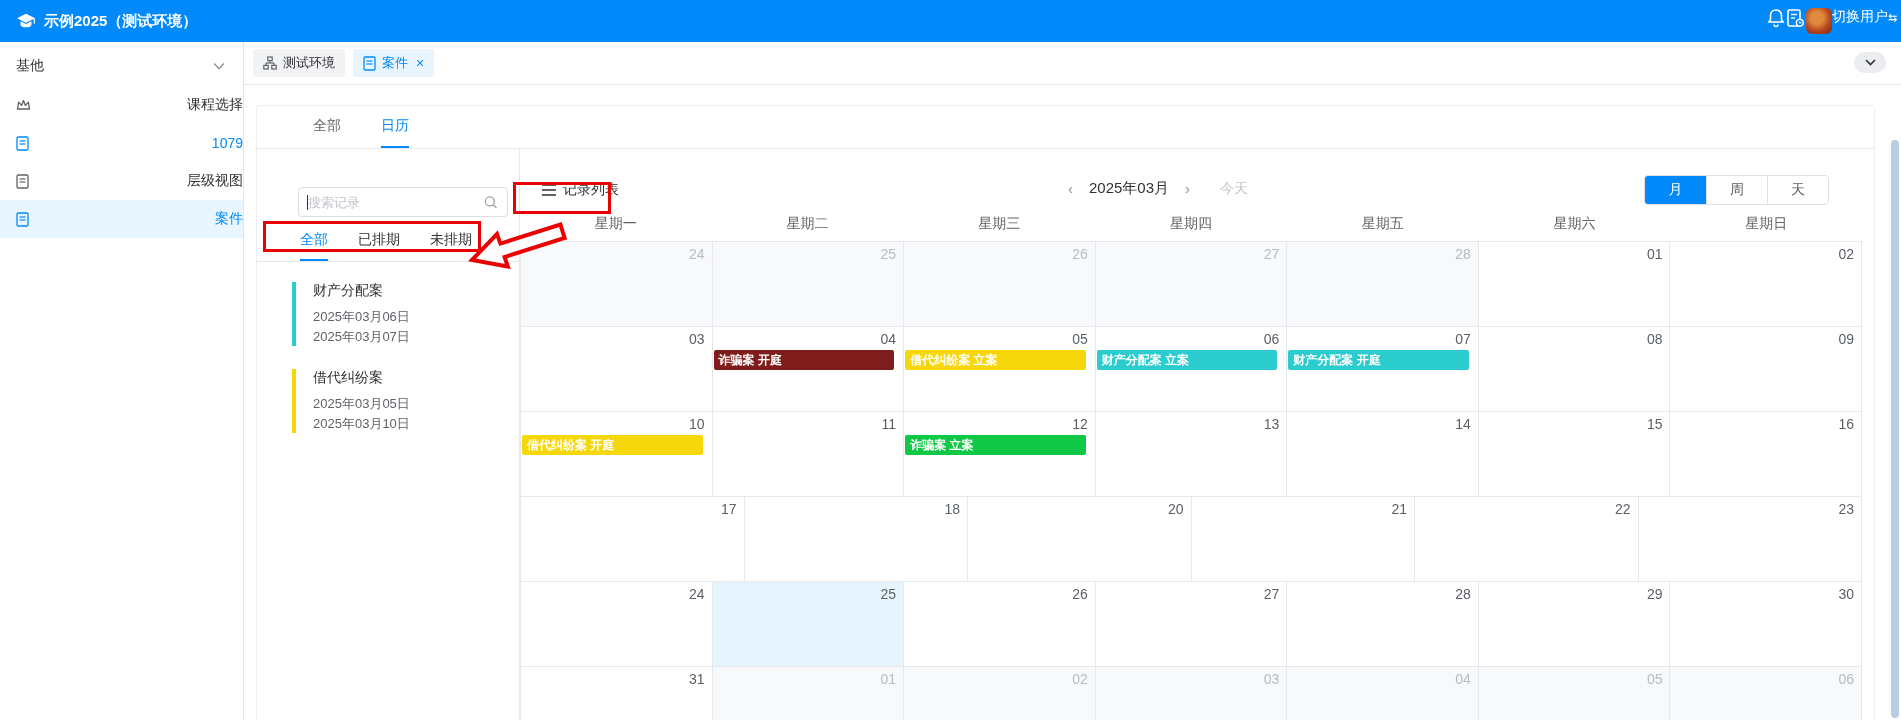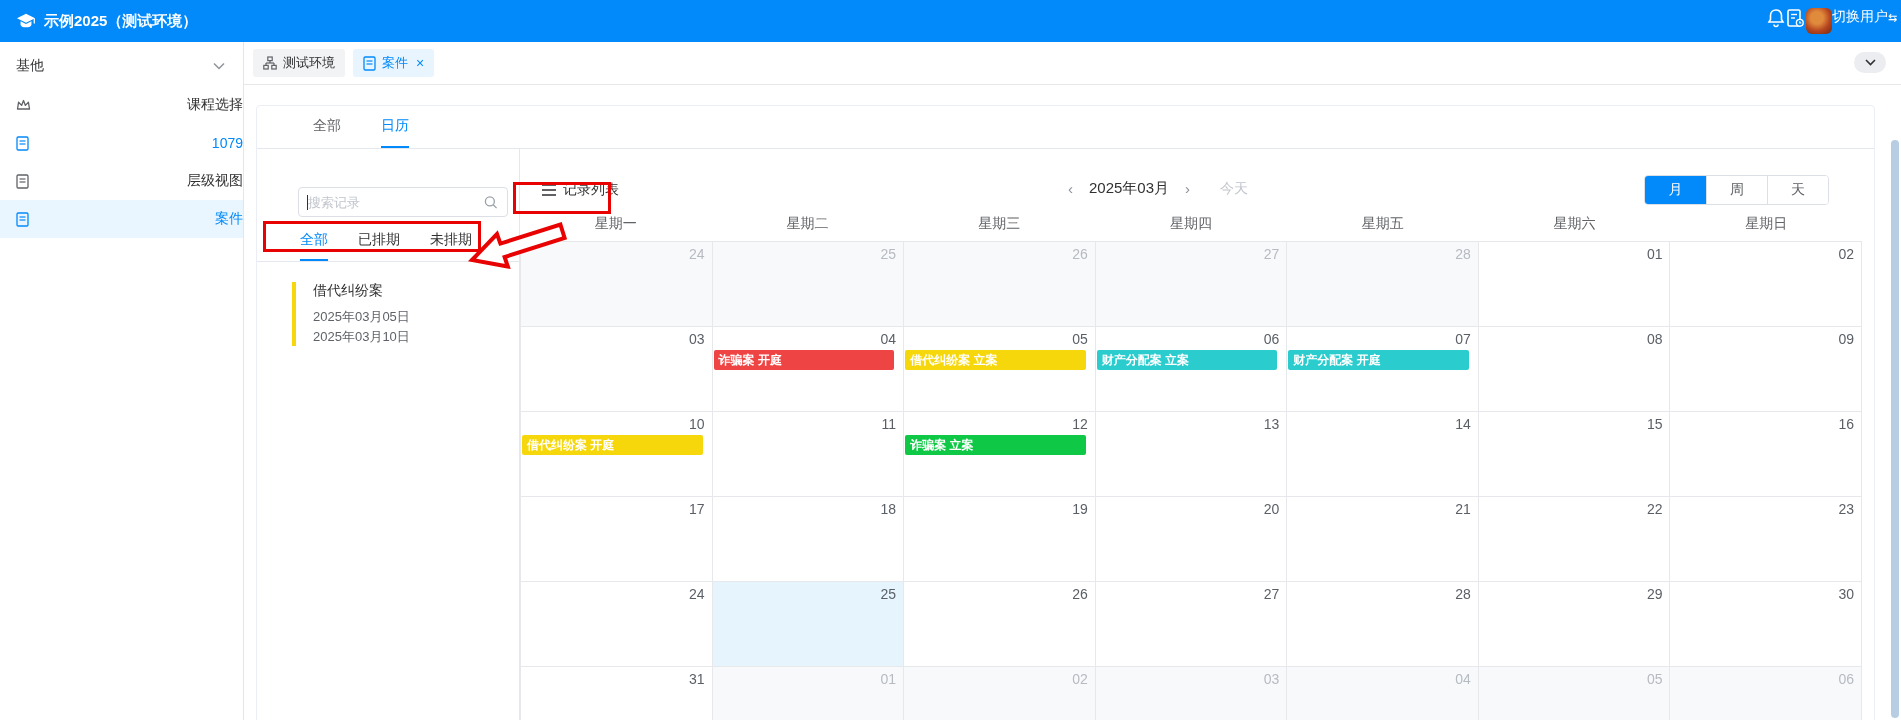--- a/index.html
+++ b/index.html
@@ -211,20 +211,25 @@
                   <circle cx="6.3" cy="6.3" r="4.8" fill="none" stroke="#9aa0a8" stroke-width="1.4"></circle>
                   <line x1="9.9" y1="9.9" x2="13.5" y2="13.5" stroke="#9aa0a8" stroke-width="1.4"></line>
                 </svg>
             </div>
             <div class="filter-wrap">
               <div class="ftab active">全部</div>
               <div class="ftab">已排期</div>
               <div class="ftab">未排期</div>
             </div>
             <div class="case-list">
+              <div class="case-item" style="border-left-color: rgb(42, 204, 206);">
+                <div class="case-name">财产分配案</div>
+                <div class="case-date">2025年03月06日</div>
+                <div class="case-date">2025年03月07日</div>
+              </div>
               <div class="case-item" style="border-left-color: rgb(246, 215, 11);">
                 <div class="case-name">借代纠纷案</div>
                 <div class="case-date">2025年03月05日</div>
                 <div class="case-date">2025年03月10日</div>
               </div>
             </div>
           </div>
 
           <div class="calendar">
             <div class="cal-toolbar">
@@ -280,21 +285,21 @@
                   <div class="cell">
                     <span class="daynum">02</span>
                   </div>
                 </div>
                 <div class="grid-row">
                   <div class="cell">
                     <span class="daynum">03</span>
                   </div>
                   <div class="cell">
                     <span class="daynum">04</span>
-                    <div class="event" style="background: #ef4444;">诈骗案 开庭</div>
+                    <div class="event" style="background: #7f1d1d;">诈骗案 开庭</div>
                   </div>
                   <div class="cell">
                     <span class="daynum">05</span>
                     <div class="event" style="background: rgb(246, 215, 11);">借代纠纷案 立案</div>
                   </div>
                   <div class="cell">
                     <span class="daynum">06</span>
                     <div class="event" style="background: rgb(42, 204, 206);">财产分配案 立案</div>
                   </div>
                   <div class="cell">
@@ -332,23 +337,20 @@
                   <div class="cell">
                     <span class="daynum">16</span>
                   </div>
                 </div>
                 <div class="grid-row">
                   <div class="cell">
                     <span class="daynum">17</span>
                   </div>
                   <div class="cell">
                     <span class="daynum">18</span>
-                  </div>
-                  <div class="cell">
-                    <span class="daynum">19</span>
                   </div>
                   <div class="cell">
                     <span class="daynum">20</span>
                   </div>
                   <div class="cell">
                     <span class="daynum">21</span>
                   </div>
                   <div class="cell">
                     <span class="daynum">22</span>
                   </div>

